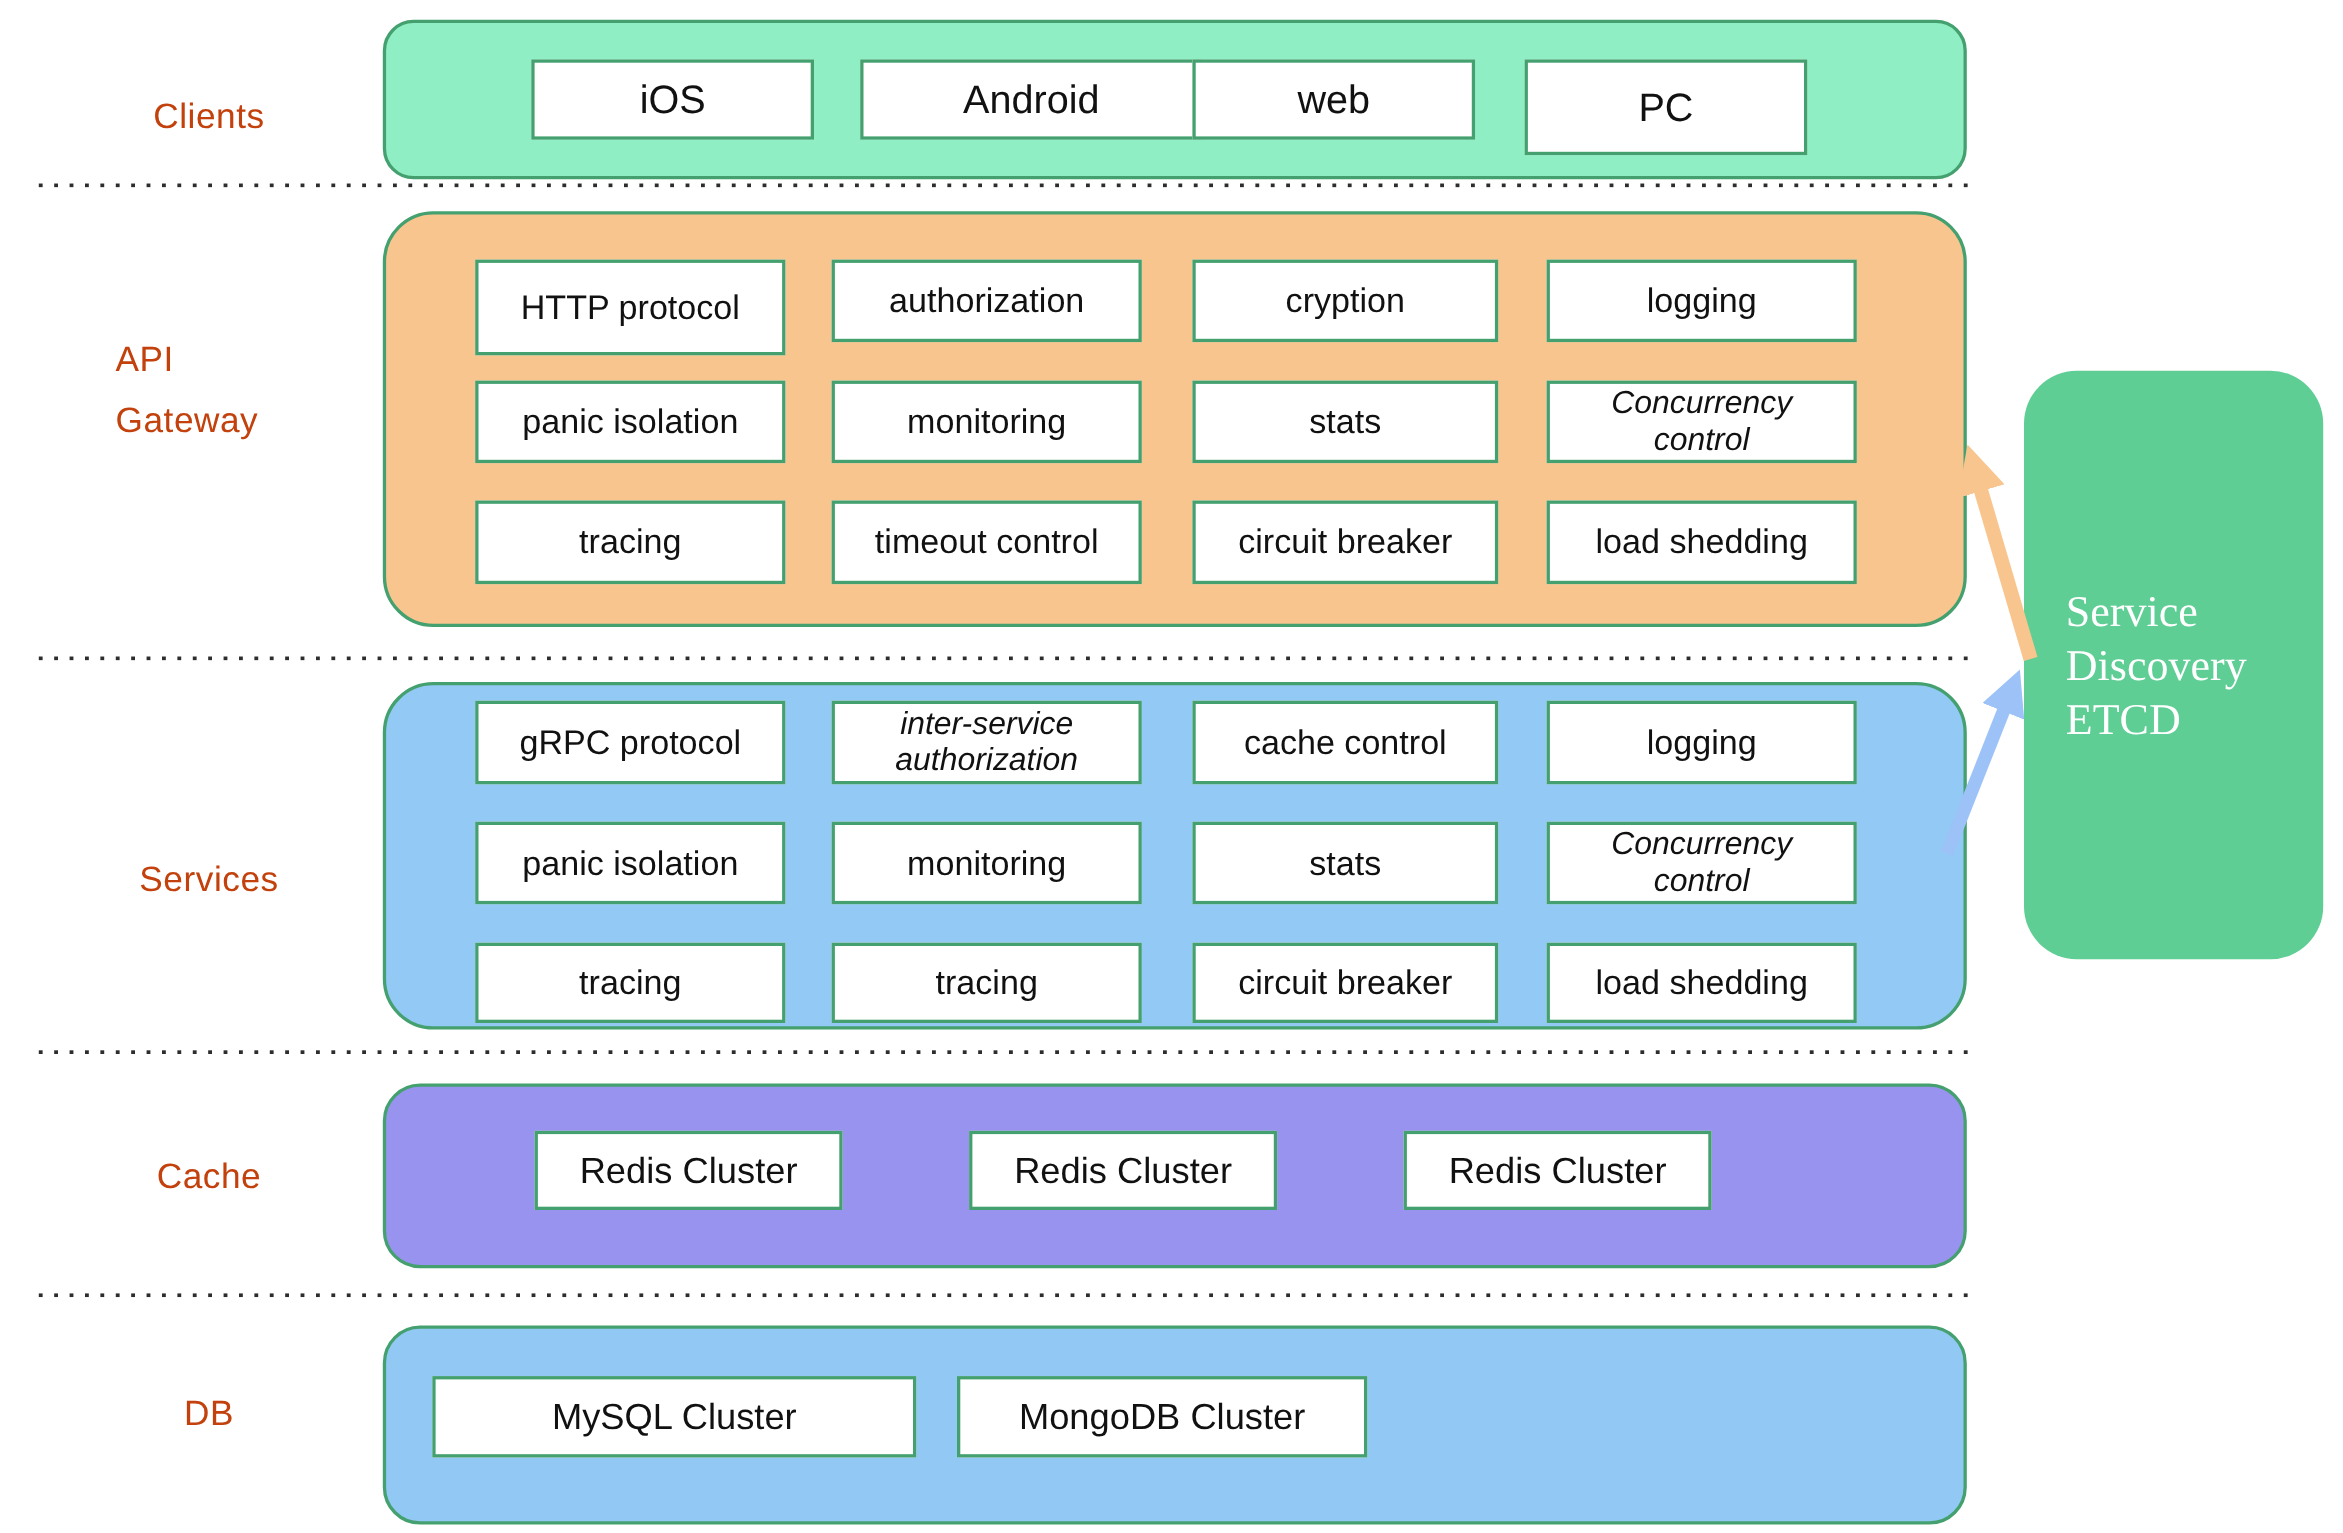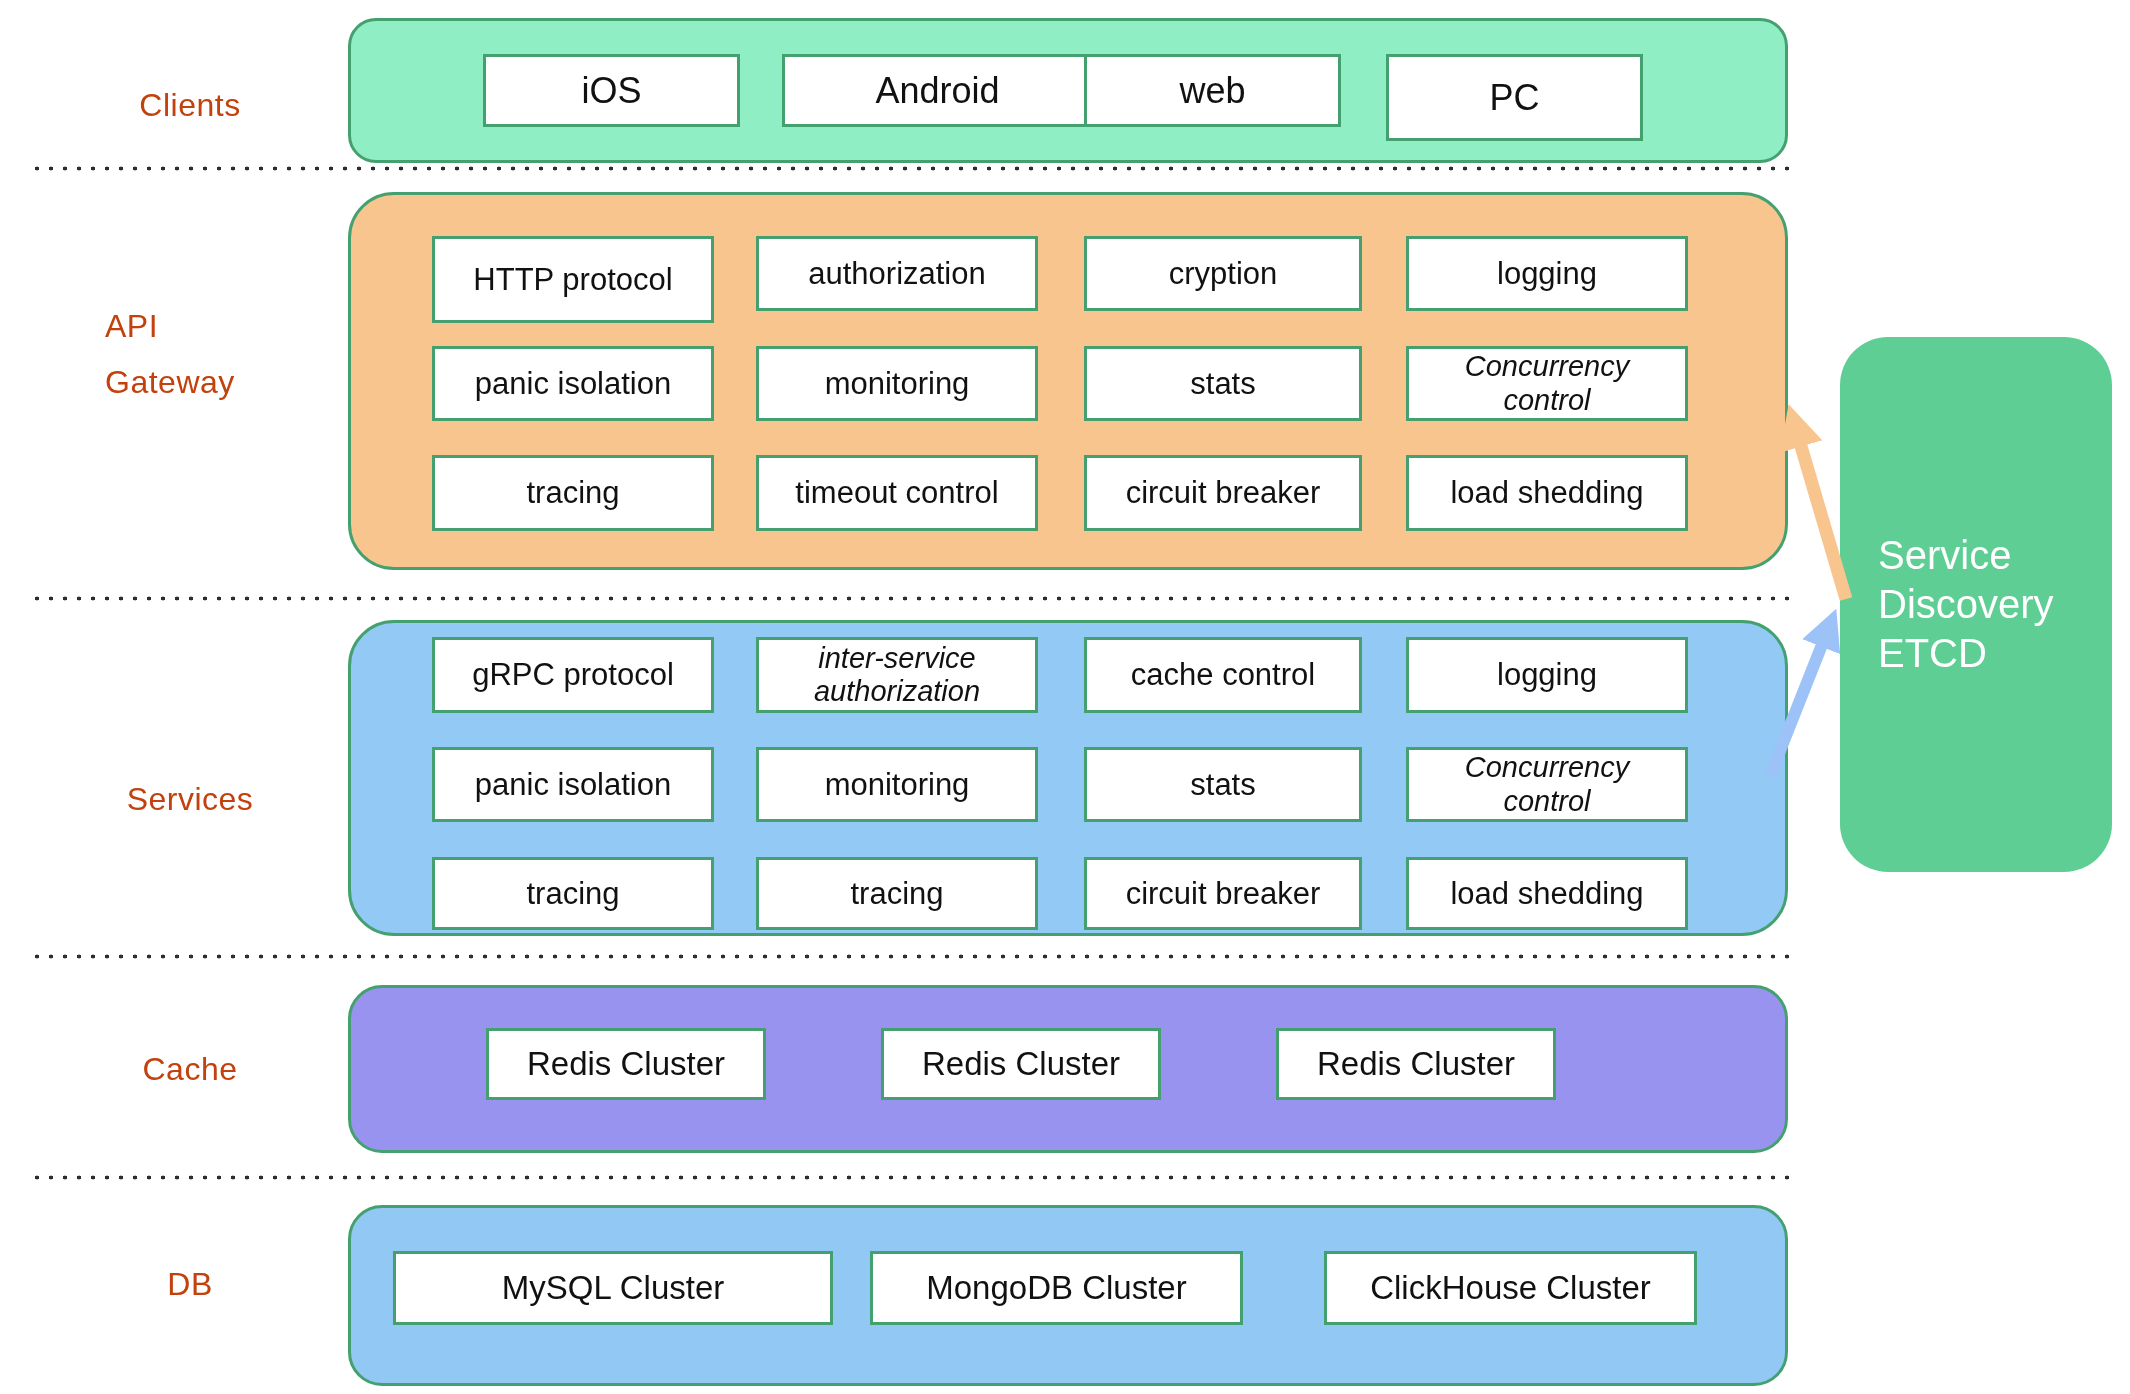--- a/index.html
+++ b/index.html
@@ -67,20 +67,21 @@
     background:var(--etcd-fill);
     border-radius:48px;
     display:flex;align-items:center;
     box-sizing:border-box;
     padding-left:38px;padding-right:26px;
   }
   .etcd .etcd-text{
     color:#ffffff;
     font-size:40px;
     line-height:49px;
+    font-family:Liberation Serif, serif;
   }
   
   svg.arrows{position:absolute;left:0;top:0;width:2130px;height:1394px;pointer-events:none;}
   .arrow-orange{stroke:var(--arrow-orange);}
   .head-orange{fill:var(--arrow-orange);}
   .arrow-blue{stroke:var(--arrow-blue);}
   .head-blue{fill:var(--arrow-blue);}
 </style>
 </head>
 <body>
@@ -147,21 +148,20 @@
 
   <div class="band cache">
     <div class="node med" style="left:135px;top:40px;width:280px;height:72px">Redis Cluster</div>
     <div class="node med" style="left:530px;top:40px;width:280px;height:72px">Redis Cluster</div>
     <div class="node med" style="left:925px;top:40px;width:280px;height:72px">Redis Cluster</div>
   </div>
 
   <div class="band db">
     <div class="node med" style="left:42px;top:43px;width:440px;height:74px">MySQL Cluster</div>
     <div class="node med" style="left:519px;top:43px;width:373px;height:74px">MongoDB Cluster</div>
-    <div class="node med" style="left:973px;top:43px;width:373px;height:74px">ClickHouse Cluster</div>
   </div>
 
   <div class="etcd">
     <div class="etcd-text">Service Discovery ETCD</div>
   </div>
 
   <svg class="arrows" viewBox="0 0 2130 1394">
     <defs>
       <marker id="ah-orange" viewBox="0 0 10 10" refX="6.5" refY="5" markerWidth="3.4" markerHeight="3.4" orient="auto-start-reverse">
         <path class="head-orange" d="M0,0 L10,5 L0,10 z"></path>

